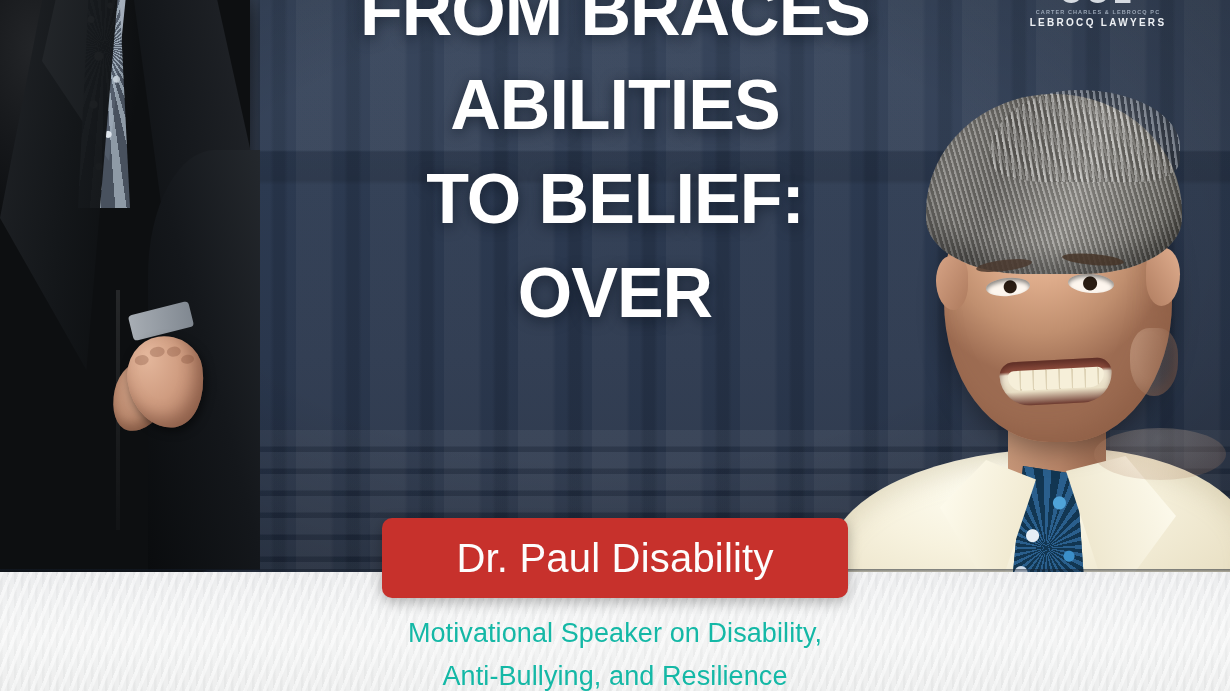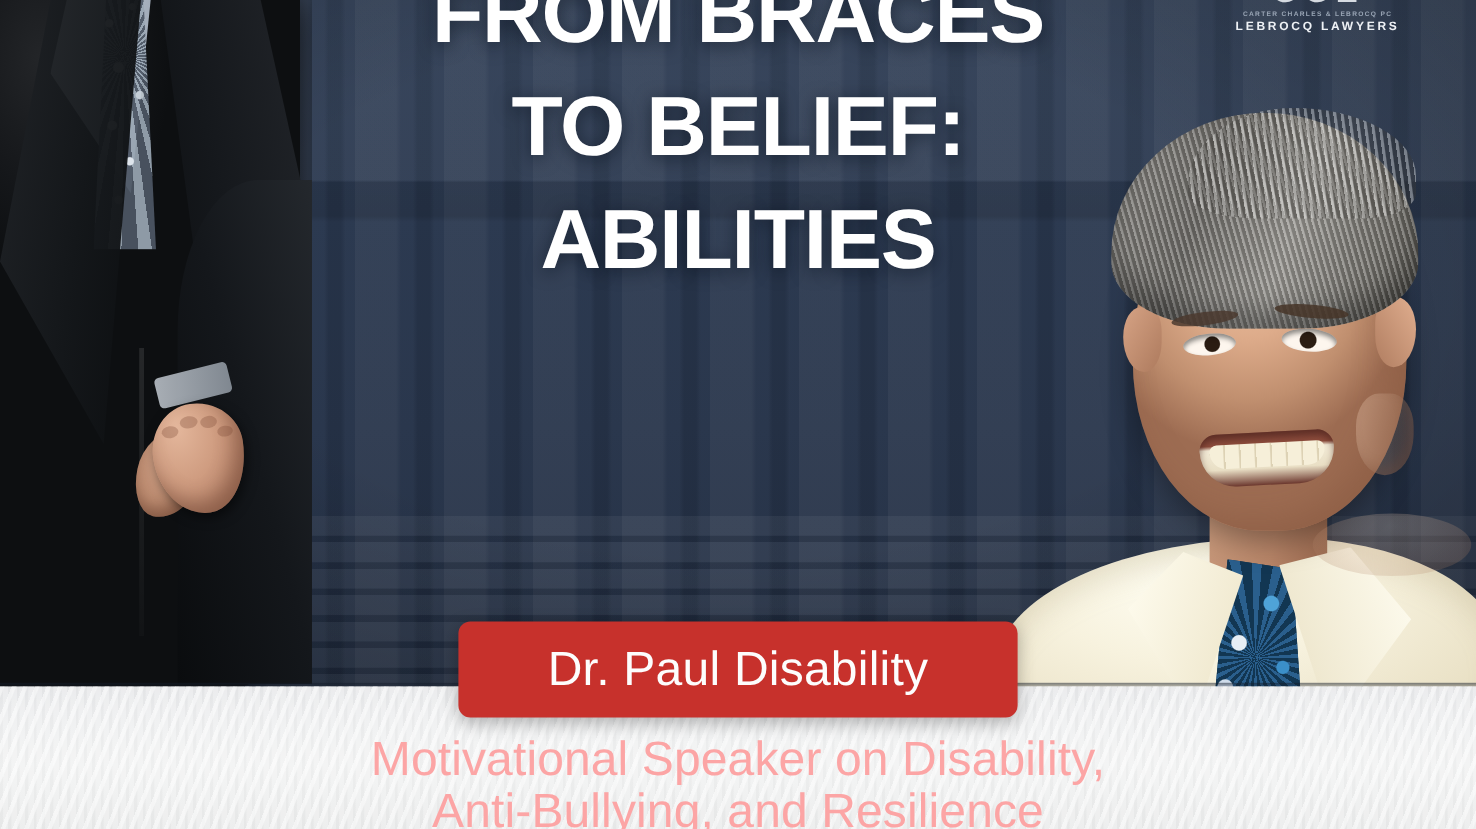--- a/index.html
+++ b/index.html
@@ -321,21 +321,21 @@
     color:#fdfdfd; font-size:40px; font-weight:normal; letter-spacing:.2px;
     white-space:nowrap;
   }
 
   
   .subtitle {
     position:absolute; left:230px; top:612px; width:770px;
     text-align:center; z-index:7;
   }
   .subtitle .sl {
-    display:block; color:#fca5a5; font-size:40px; line-height:43px;
+    display:block; color:#14b8a6; font-size:27px; line-height:43px;
     letter-spacing:.1px; white-space:nowrap;
   }
 </style>
 </head>
 <body>
 
 <div id="poster">
 
   <div class="bg-navy"></div>
   <div class="bg-building"></div>
@@ -395,22 +395,23 @@
   <div class="band-light"></div>
 
   <div class="logo">
     <div class="logo-mark">CCL</div>
     <div class="logo-firm">CARTER CHARLES &amp; LEBROCQ PC</div>
     <div class="logo-tag">LEBROCQ LAWYERS</div>
   </div>
 
   <div class="headline">
     <span class="ln">FROM BRACES</span>
+    <span class="ln">ABILITIES</span>
     <span class="ln">TO BELIEF:</span>
-    <span class="ln">ABILITIES</span>
+    <span class="ln">OVER</span>
   </div>
 
   <div class="name-badge">
     <span>Dr. Paul Disability</span>
   </div>
 
   <div class="subtitle">
     <span class="sl">Motivational Speaker on Disability,</span>
     <span class="sl">Anti-Bullying, and Resilience</span>
   </div>

